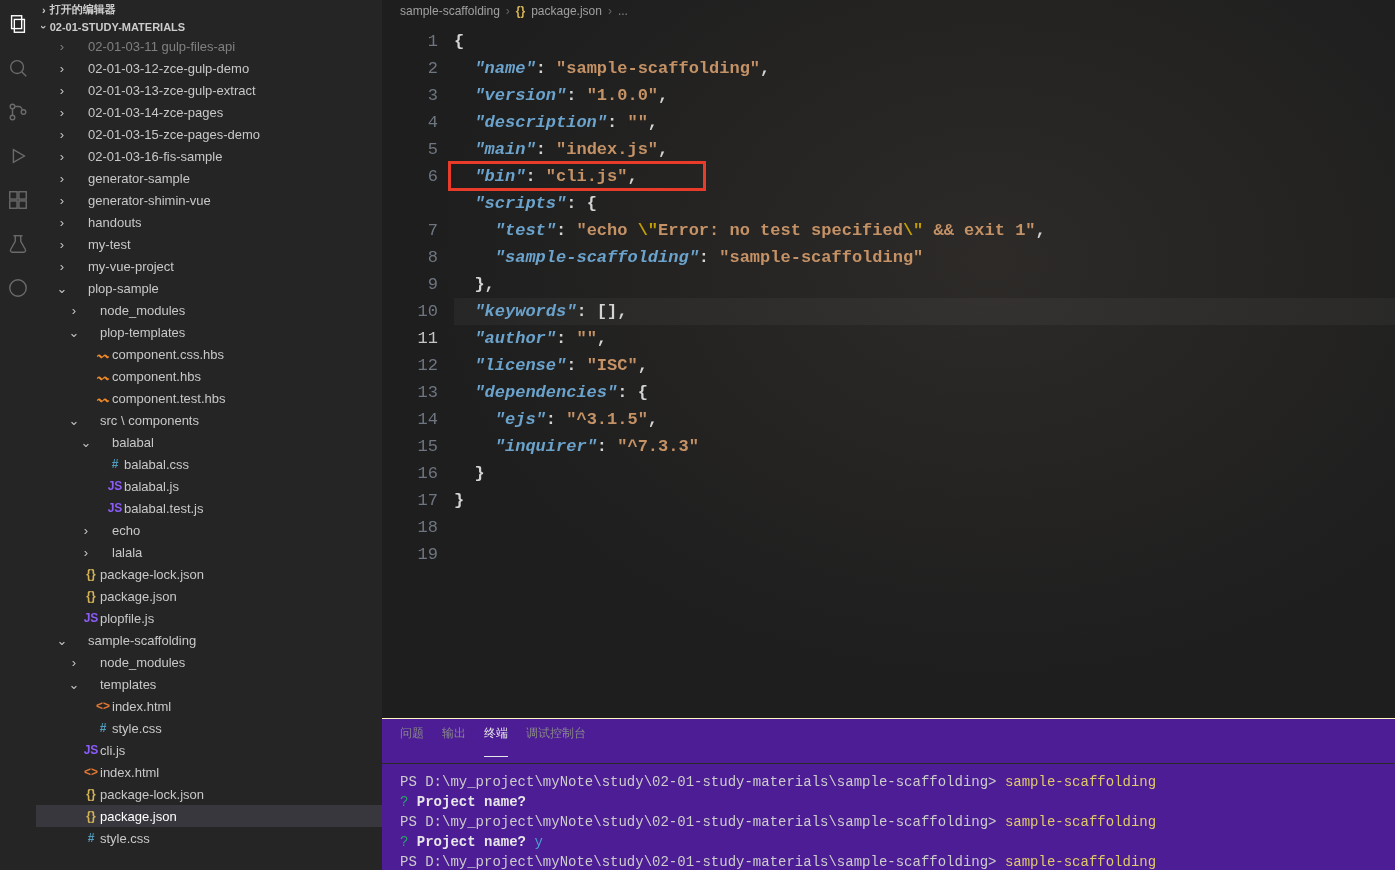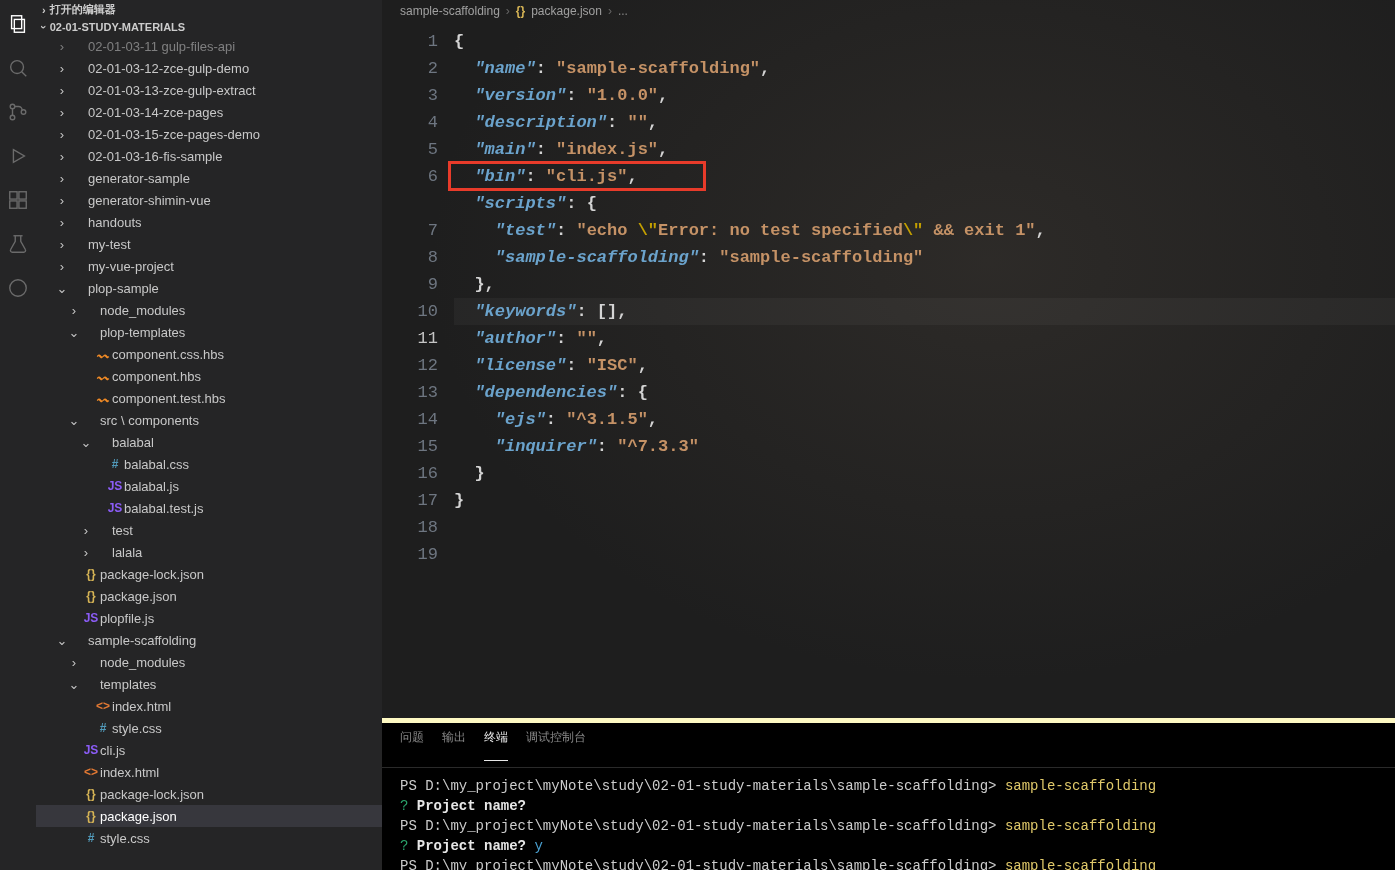--- a/index.html
+++ b/index.html
@@ -140,23 +140,23 @@
   .red-box {
     position: absolute;
     border: 3px solid #e83b2a;
     pointer-events: none;
     z-index: 5;
   }
 
   
   .panel {
     height: 152px;
-    border-top: 5px solid #fef9c3;
+    border-top: 1px solid #fef9c3;
     display: flex; flex-direction: column;
-    background: #000000;
+    background: #4c1d95;
     z-index: 2;
   }
   .panel-tabs {
     display: flex; gap: 18px;
     font-size: 12px; color: #888;
     padding: 6px 18px 6px;
     border-bottom: 1px solid #2a2a2a;
   }
   .panel-tabs .ptab.active {
     color: #e7e7e7;
@@ -346,21 +346,21 @@
           <span>balabal.js</span>
         </div>
         <div class="tree-row pad4">
           <span class="chev none">·</span>
           <span class="ficon fi-js">JS</span>
           <span>balabal.test.js</span>
         </div>
         <div class="tree-row pad3">
           <span class="chev">›</span>
           <span class="ficon fi-folder"></span>
-          <span>test</span>
+          <span>echo</span>
         </div>
         <div class="tree-row pad3">
           <span class="chev">›</span>
           <span class="ficon fi-folder"></span>
           <span>lalala</span>
         </div>
         <div class="tree-row pad2">
           <span class="chev none">·</span>
           <span class="ficon fi-json-glyph">{}</span>
           <span>package-lock.json</span>

